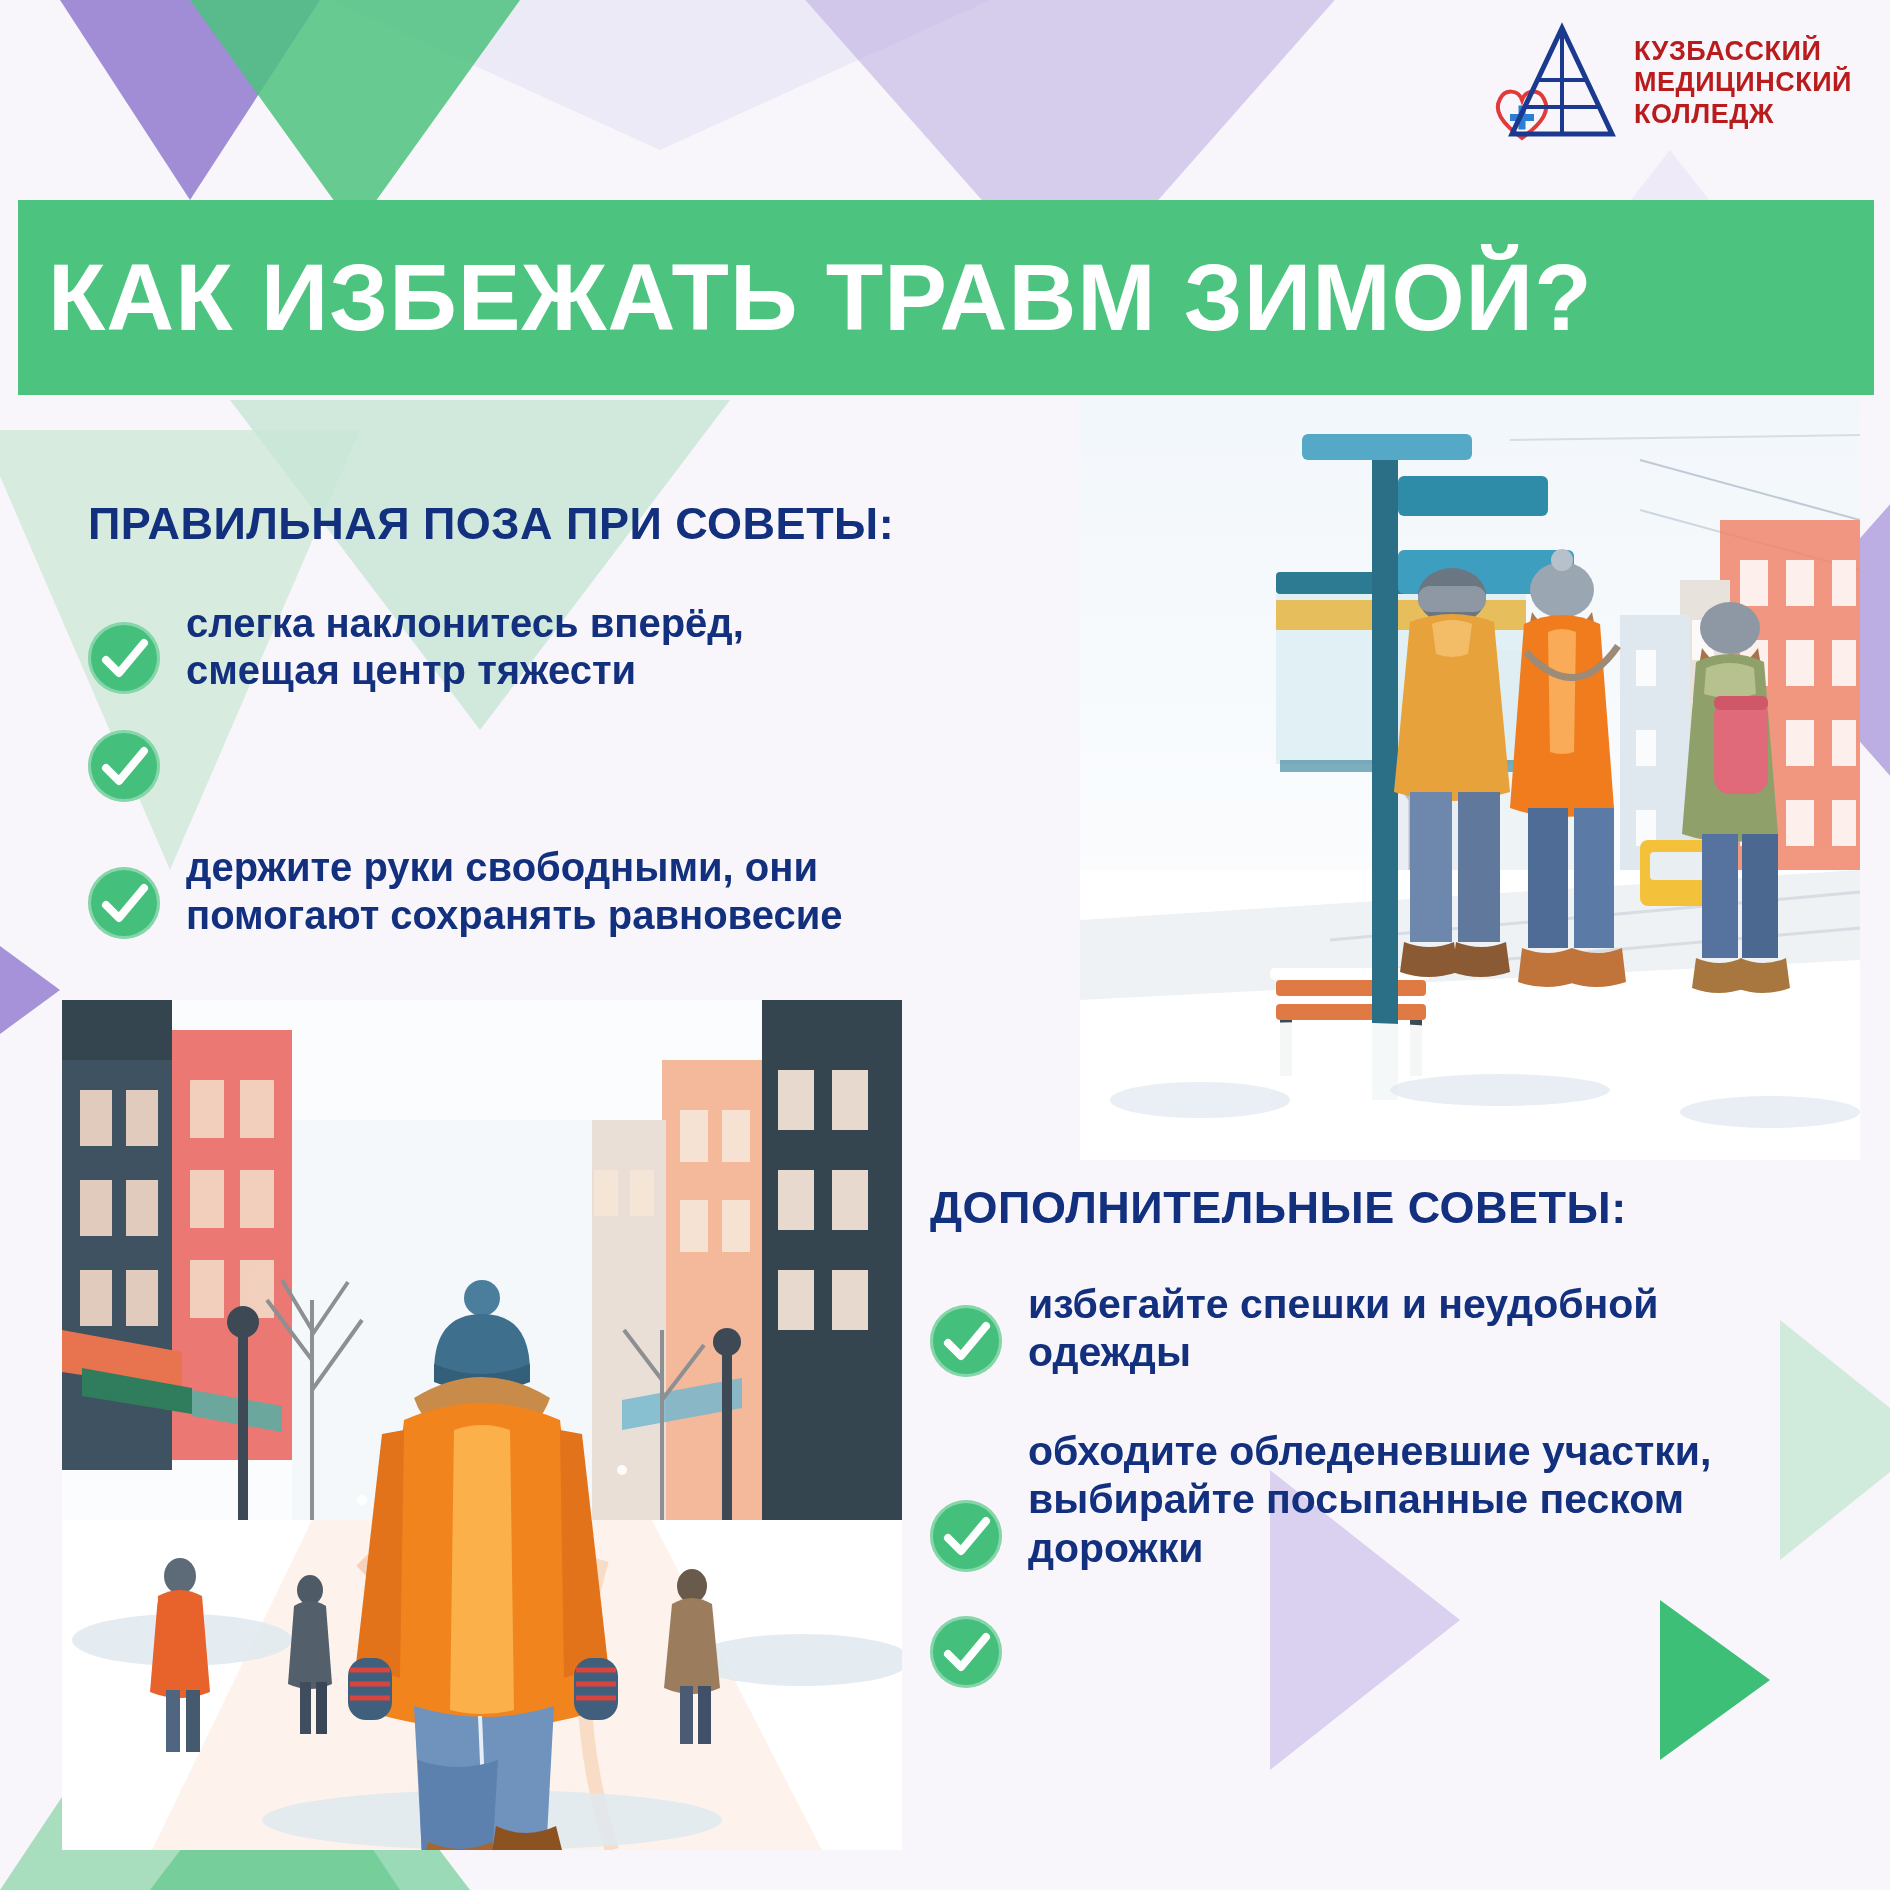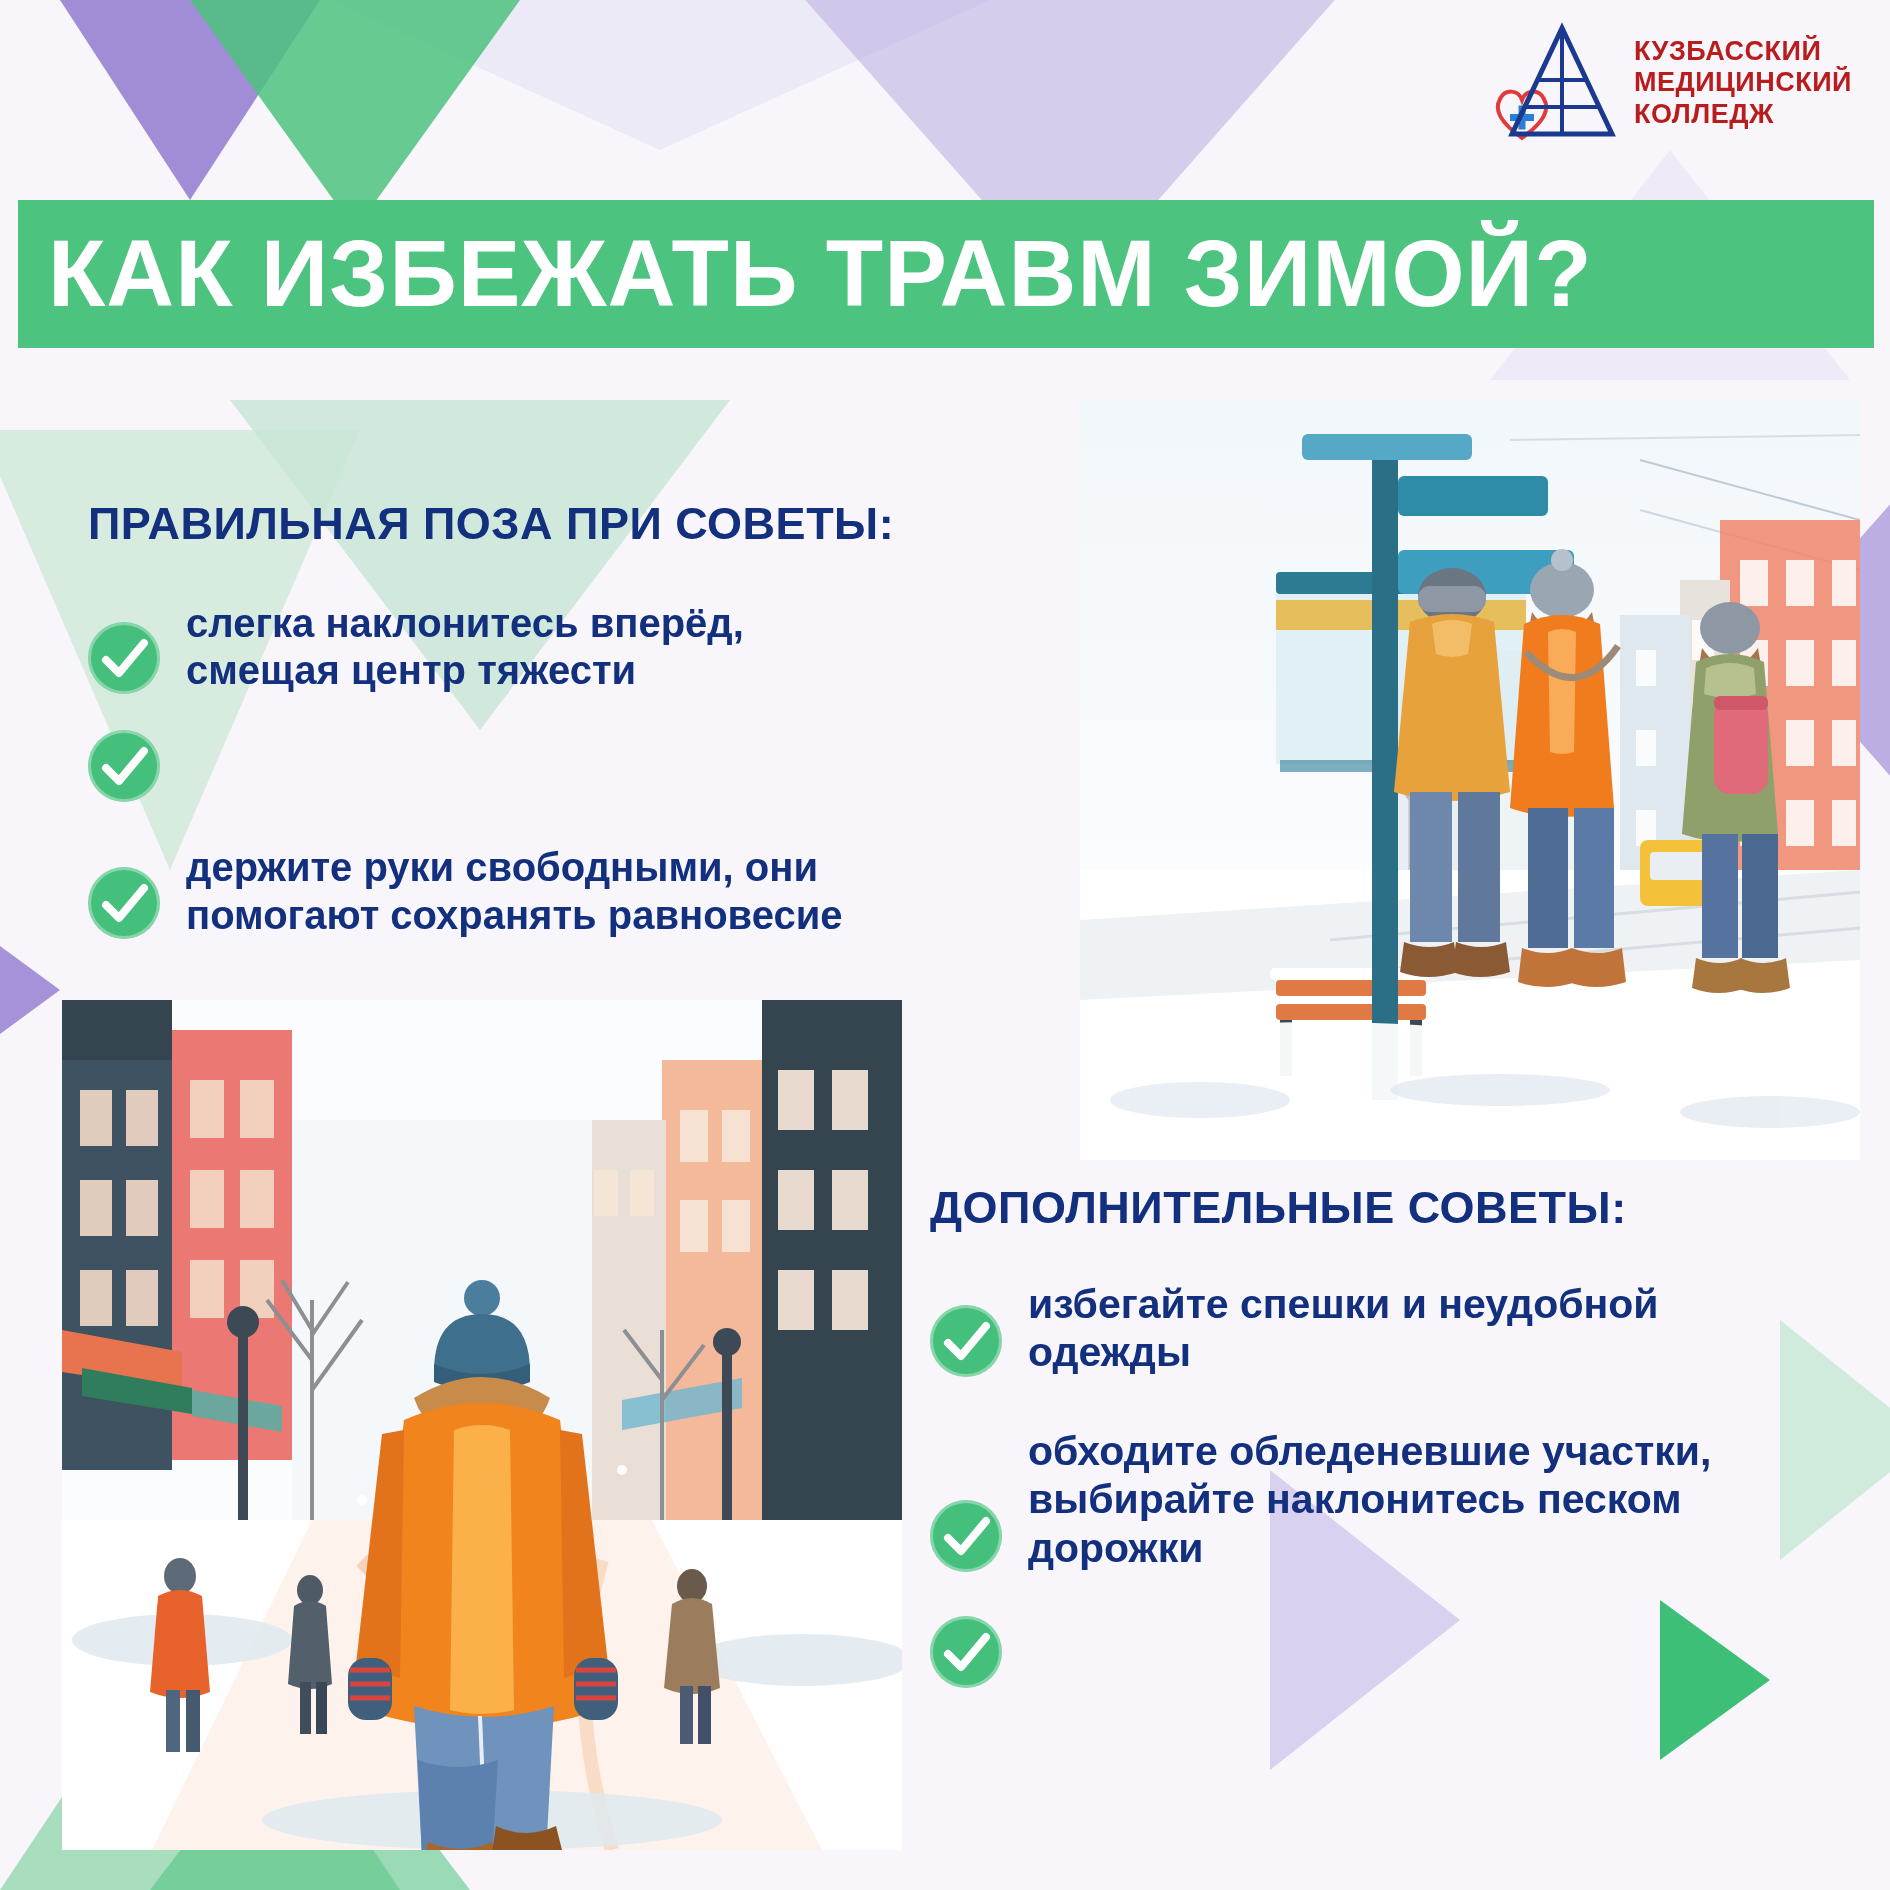--- a/index.html
+++ b/index.html
@@ -133,21 +133,21 @@
     font-size: 27px;
     line-height: 1.16;
     letter-spacing: .5px;
     text-align: left;
   }
 
   
   .title-banner {
     position: absolute;
     top: 200px; left: 18px;
-    width: 1856px; height: 148px;
+    width: 1856px; height: 195px;
     background: #4cc37f;
     display: flex; align-items: center;
     z-index: 15;
   }
   .title-banner h1 {
     color: #ffffff;
     font-size: 94px;
     font-weight: bold;
     letter-spacing: 1px;
     padding-left: 30px;
@@ -553,21 +553,21 @@
         <span class="item-text" style="white-space:pre-line">избегайте спешки и неудобной
 одежды</span>
       </div>
       <div class="list-item">
         <span class="check-badge">
           <svg viewBox="0 0 72 72" width="72" height="72">
               <path d="M18 38 L31 51 L56 21" fill="none" stroke="#ffffff" stroke-width="8" stroke-linecap="round" stroke-linejoin="round"></path>
             </svg>
         </span>
         <span class="item-text" style="white-space:pre-line">обходите обледеневшие участки,
-выбирайте наклонитесь песком
+выбирайте посыпанные песком
 дорожки</span>
       </div>
       <div class="list-item">
         <span class="check-badge">
           <svg viewBox="0 0 72 72" width="72" height="72">
               <path d="M18 38 L31 51 L56 21" fill="none" stroke="#ffffff" stroke-width="8" stroke-linecap="round" stroke-linejoin="round"></path>
             </svg>
         </span>
       </div>
     </div>

